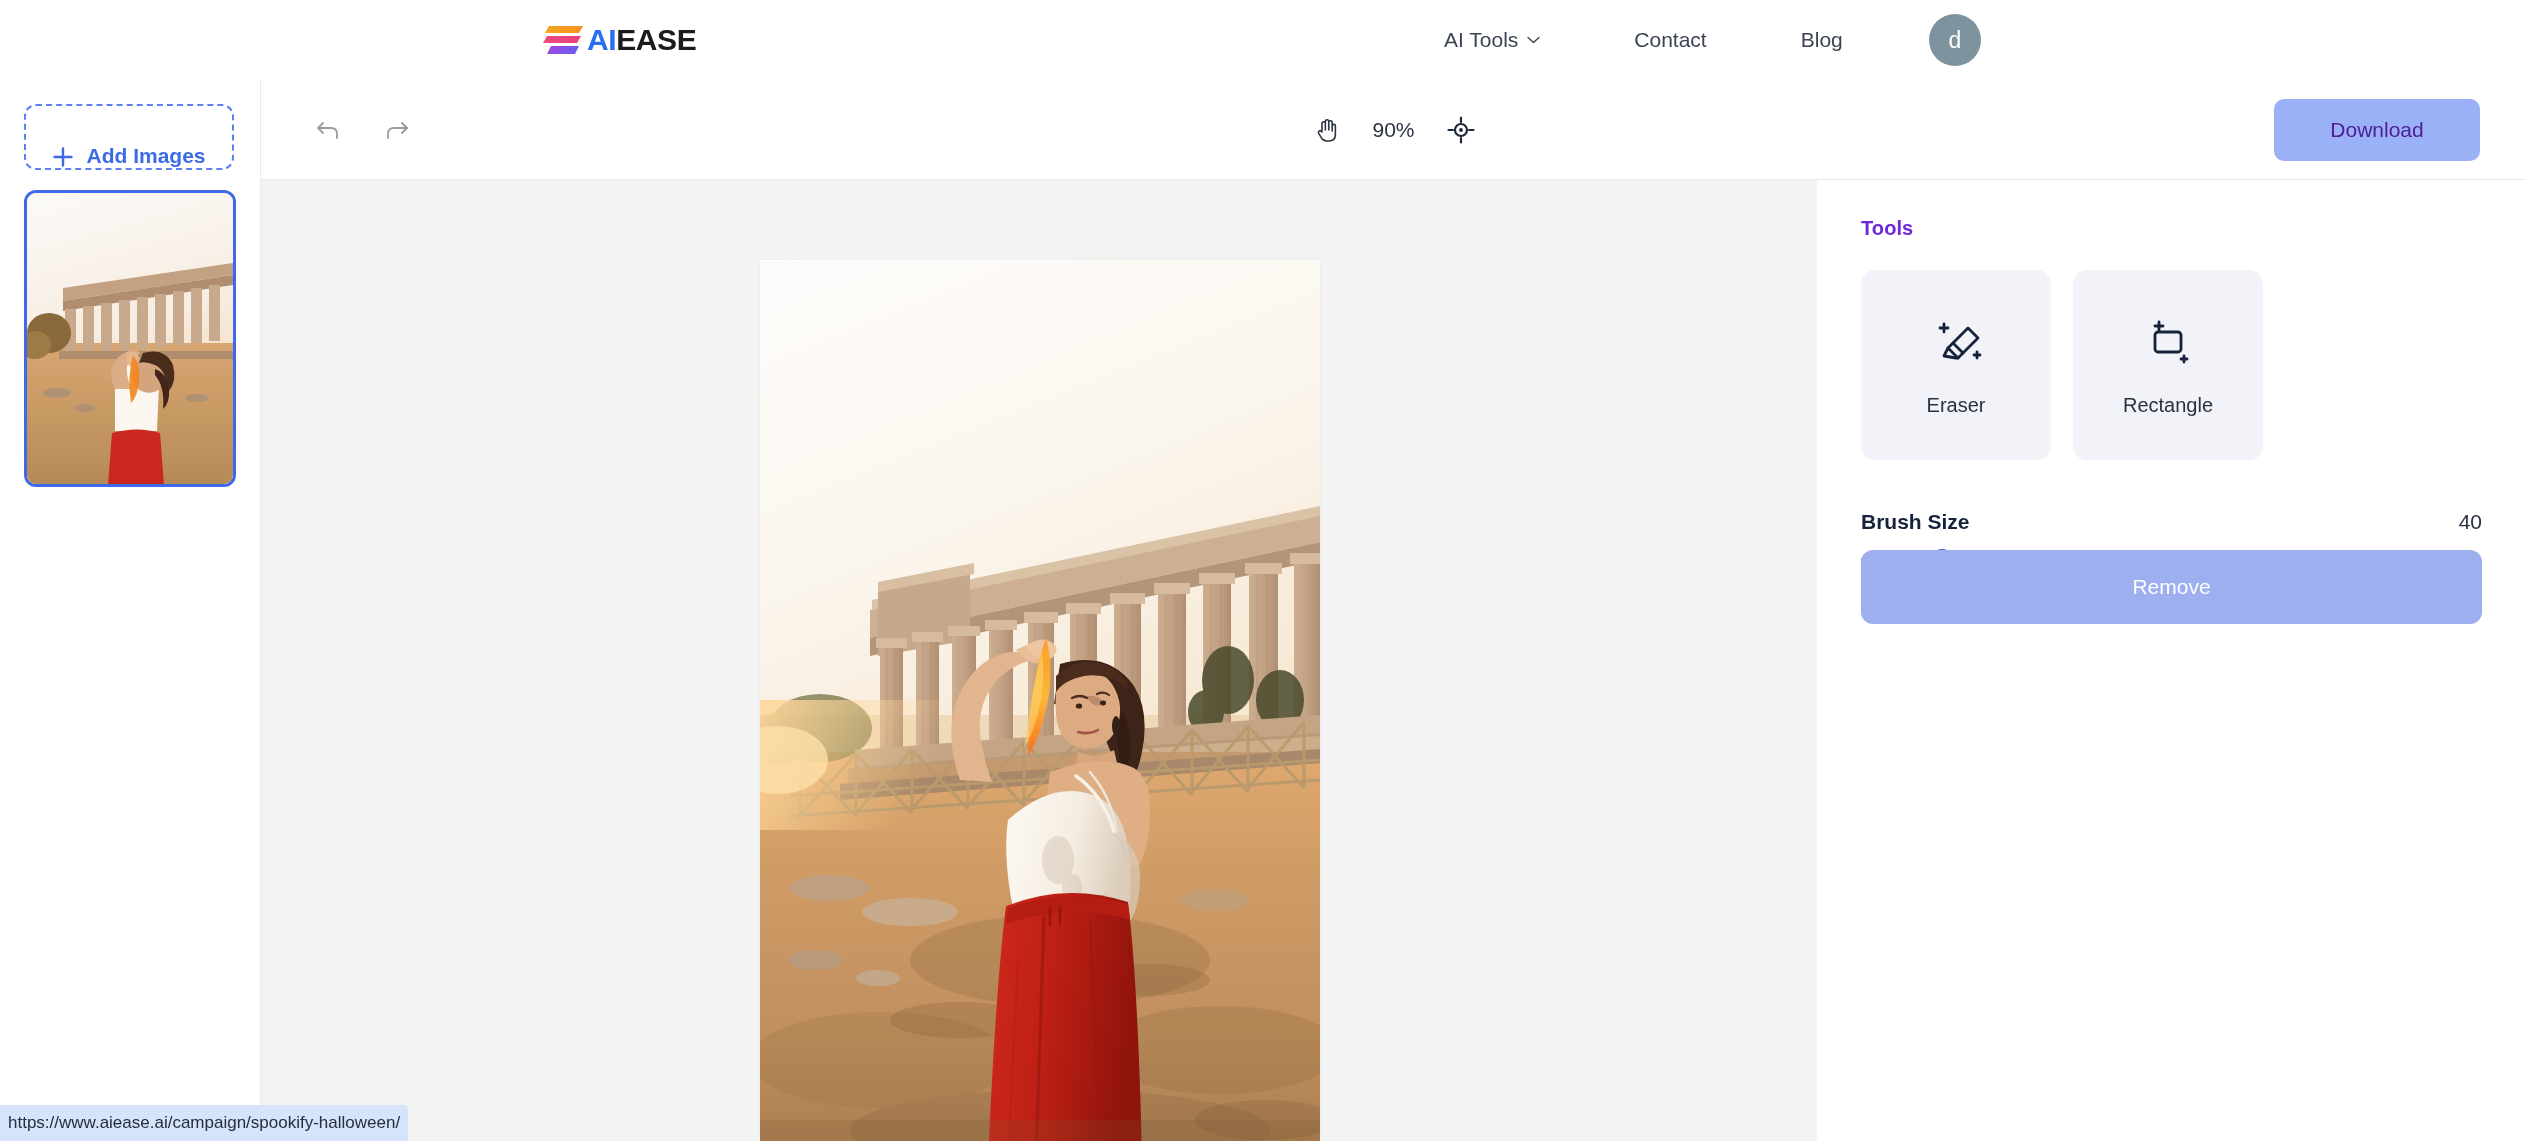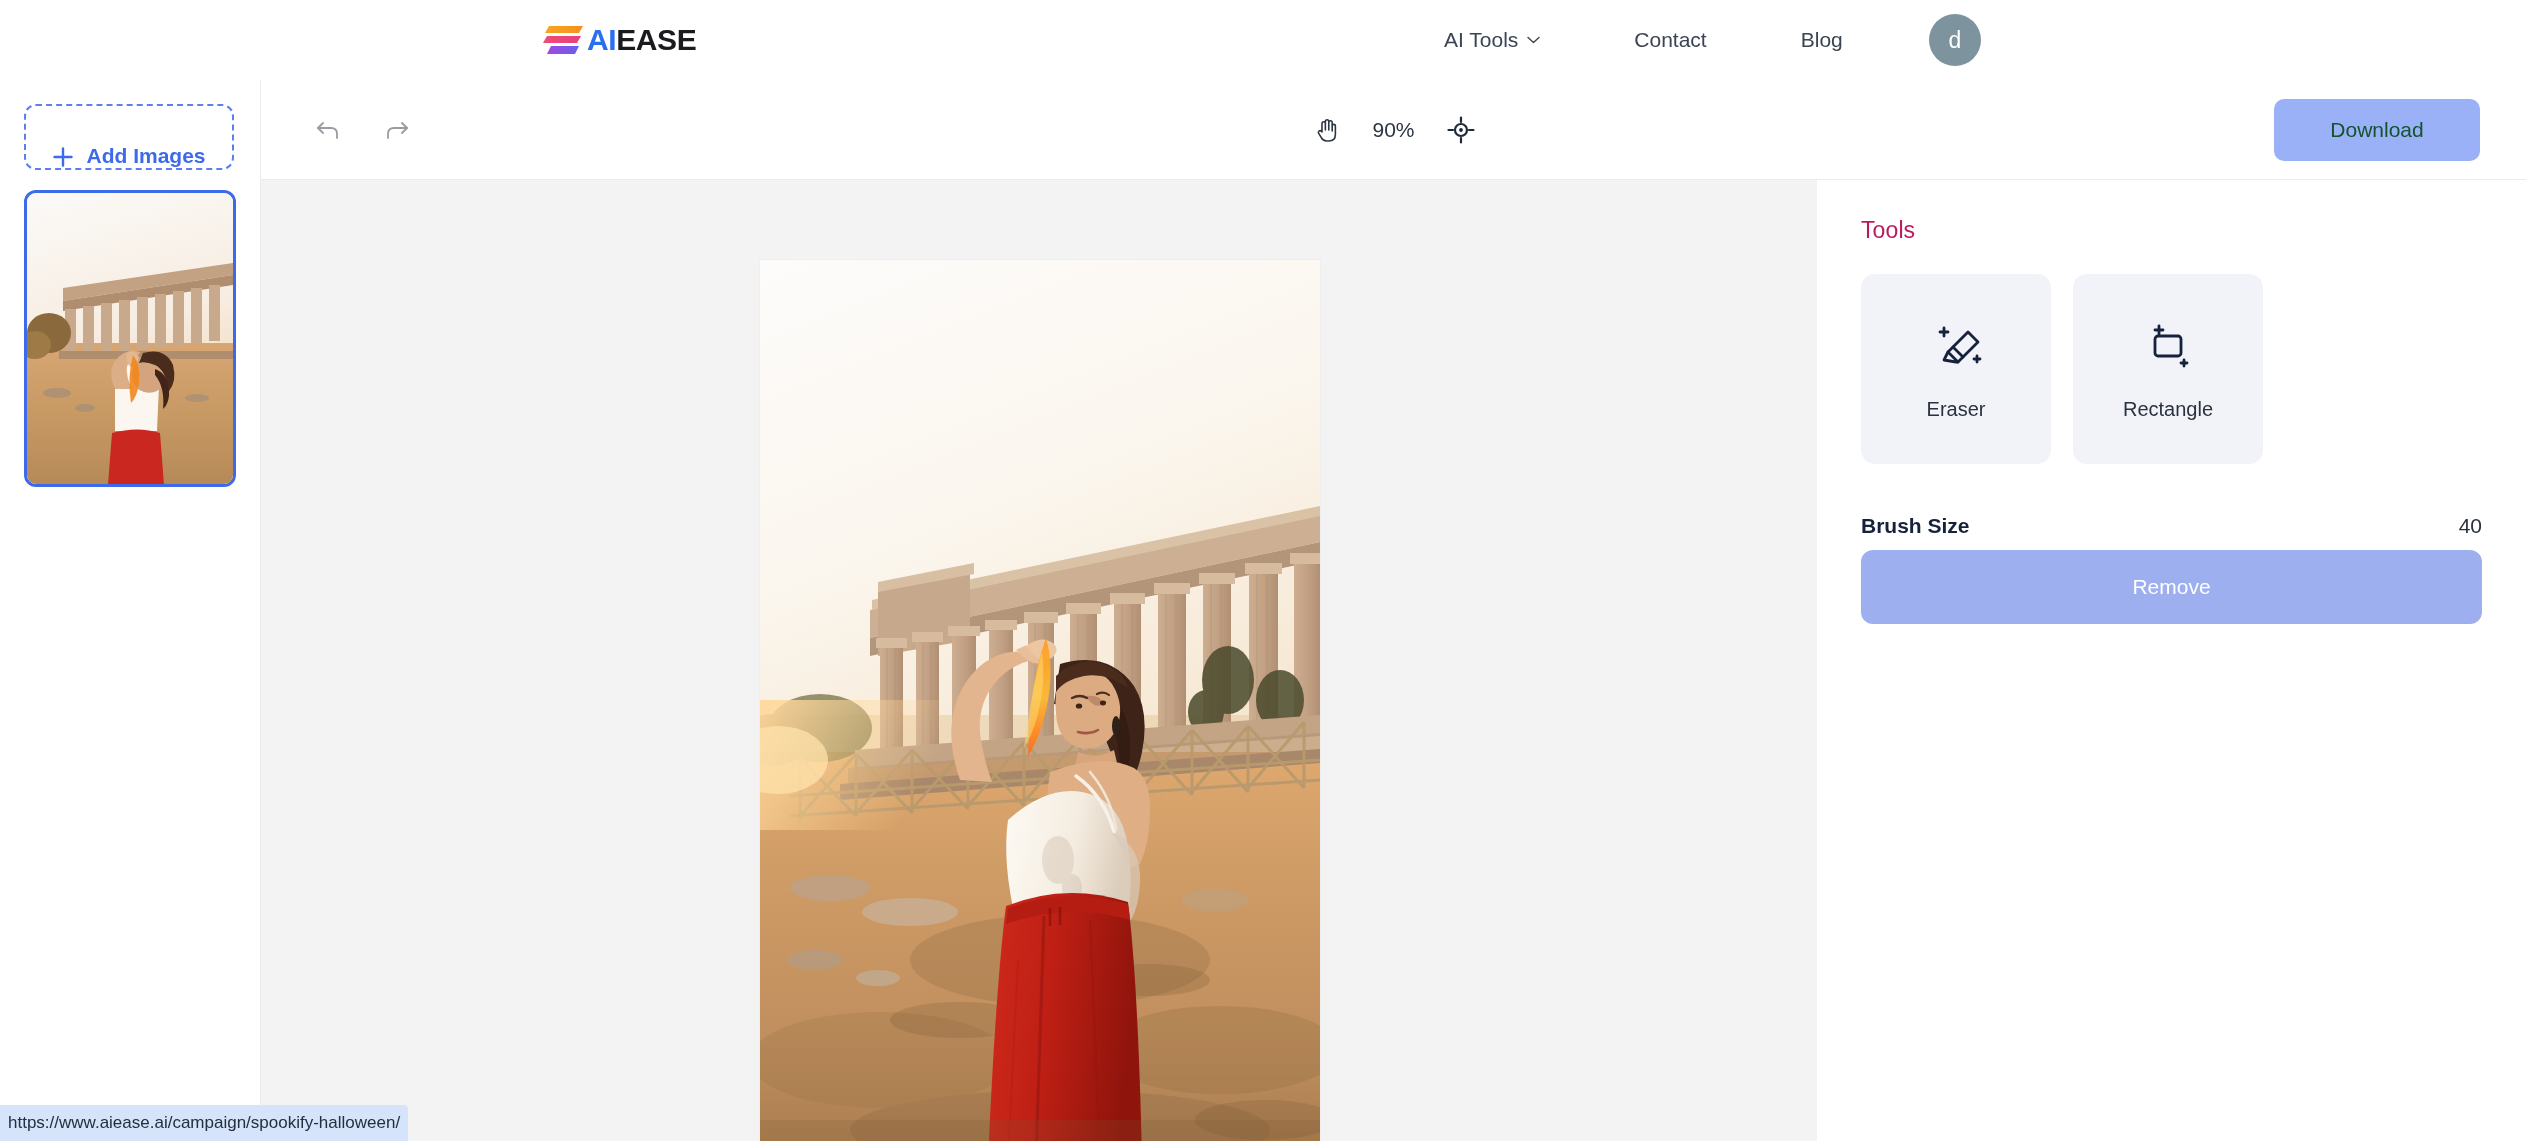--- a/index.html
+++ b/index.html
@@ -101,21 +101,21 @@
   .zoom-group {
     position: absolute; left: 50%; top: 50%;
     transform: translate(-50%, -50%);
     display: flex; align-items: center; gap: 24px;
   }
   .zoom-label { font-size: 21px; color: #2d3542; }
   .download-btn {
     position: absolute; right: 46px; top: 50%;
     transform: translateY(-50%);
     width: 206px; height: 62px;
-    background: #9bb1f7; color: #14532d;
+    background: #9bb1f7; color: #4c1d95;
     border-radius: 10px; border: none;
     font-size: 21px; cursor: pointer;
     font-family: "Liberation Sans", sans-serif;
   }
 
   
   .canvas {
     position: absolute; left: 261px; top: 180px;
     width: 1556px; height: 961px;
     background: #f3f3f4;
@@ -130,21 +130,21 @@
   .photo-wrap svg { display: block; width: 100%; height: 100%; }
 
   
   .right-panel {
     position: absolute; left: 1817px; top: 180px;
     width: 709px; height: 961px;
     background: #ffffff;
     padding: 37px 44px 0 44px;
   }
   .panel-title {
-    font-size: 23px; font-weight: normal; color: #be185d;
+    font-size: 20px; font-weight: bold; color: #6d28d9;
     letter-spacing: 0.1px;
   }
   .tools-row {
     margin-top: 30px;
     display: flex; gap: 22px;
   }
   .tool-card {
     width: 190px; height: 190px;
     background: #f1f3f8;
     border-radius: 14px;

